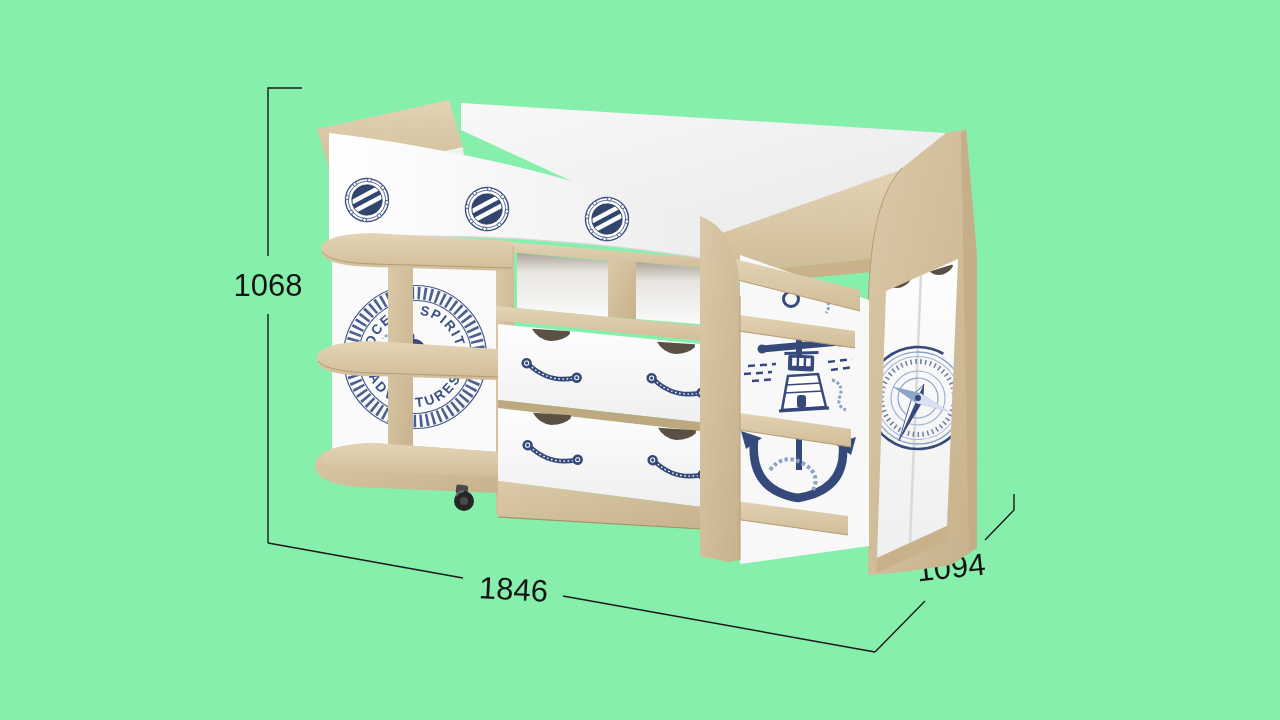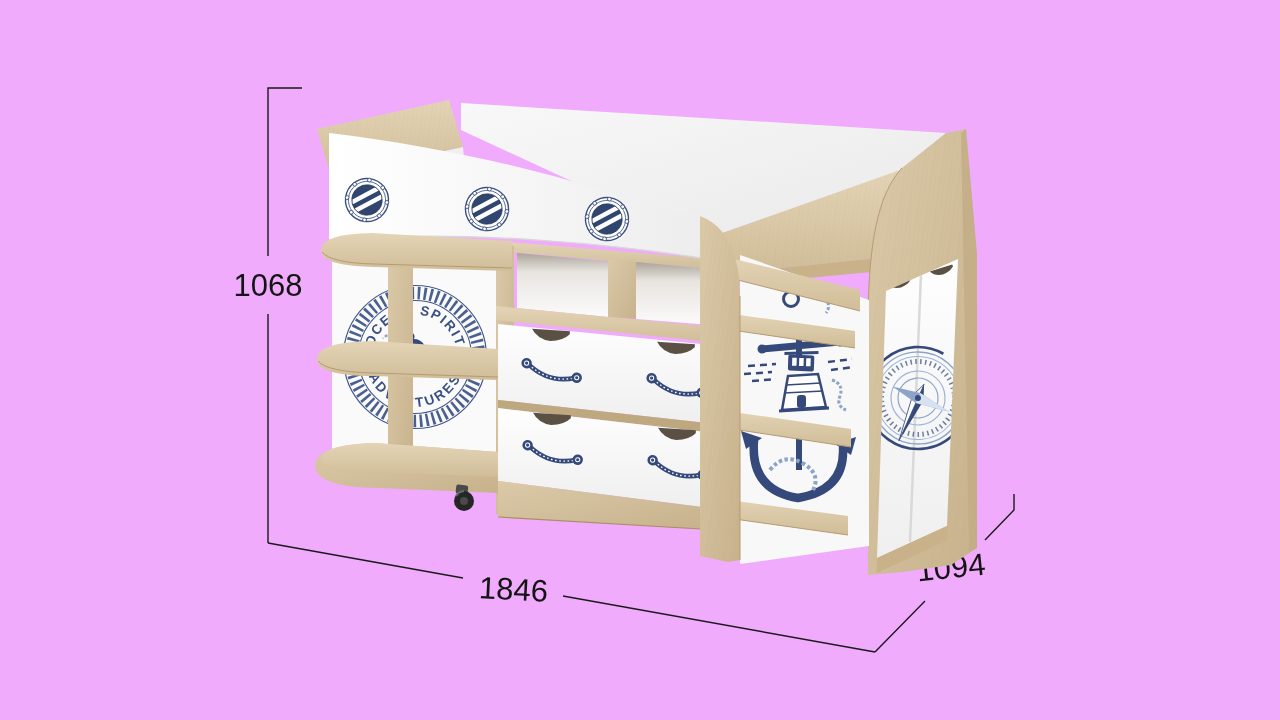--- a/index.html
+++ b/index.html
@@ -1,16 +1,16 @@
 <!DOCTYPE html>
 <html><head>
 <meta charset="utf-8">
 <style>
   html,body{margin:0;padding:0;background:#fff;}
-  .stage{position:relative;width:1280px;height:720px;background:#f0abfc;overflow:hidden;
+  .stage{position:relative;width:1280px;height:720px;background:#86efac;overflow:hidden;
          font-family:"Liberation Sans",sans-serif;}
   .stage svg{position:absolute;left:0;top:0;}
   .dimtxt{font-size:31px;fill:#141414;font-family:"Liberation Sans",sans-serif;}
   .emb{font-size:13.5px;font-weight:bold;fill:#3b5184;letter-spacing:1.5px;
        font-family:"Liberation Sans",sans-serif;}
   .embB{font-size:13.5px;font-weight:bold;fill:#3b5184;letter-spacing:2.5px;
         font-family:"Liberation Sans",sans-serif;}
   .star{font-size:10px;fill:#3b5184;font-family:"DejaVu Sans",sans-serif;}
   .dim{stroke:#1a1a1a;stroke-width:1.4;fill:none;}
   .edge{stroke:#b49b73;stroke-width:1;fill:none;}

